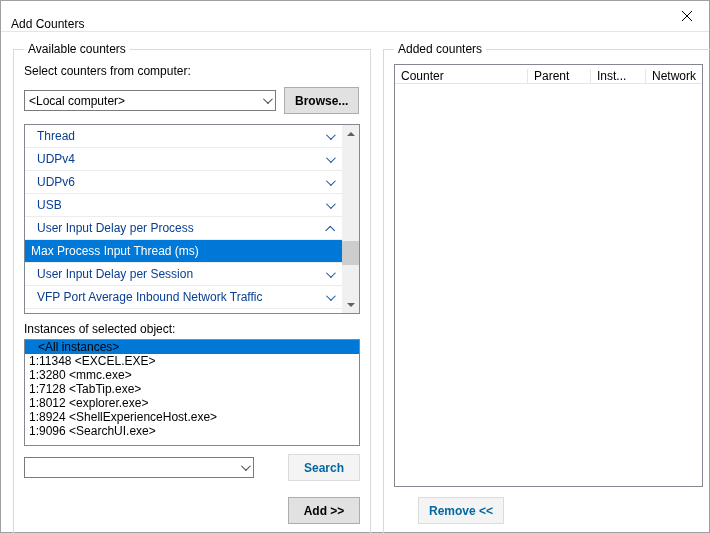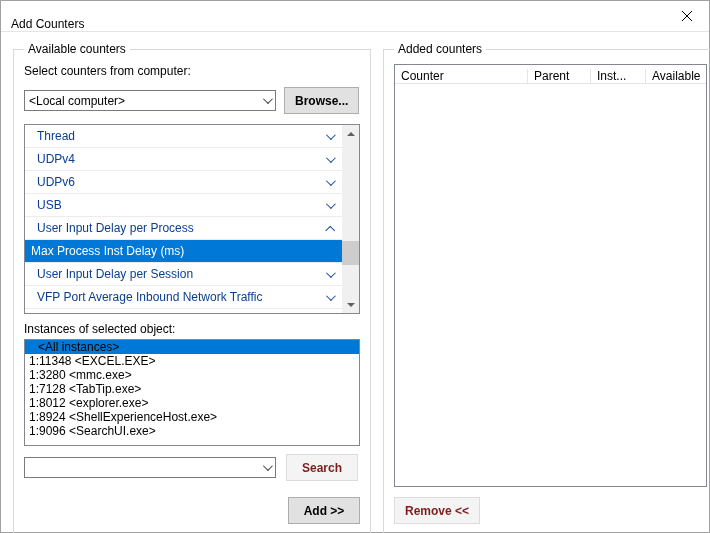--- a/index.html
+++ b/index.html
@@ -118,24 +118,25 @@
     min-width: 72px;
     background: #e1e1e1;
     border: 1px solid #adadad;
     font-family: inherit;
     font-size: 12px;
     padding: 0 10px;
     cursor: pointer;
     font-weight: bold;
   }
   button.win:disabled {
-    color: #7f1d1d;
+    color: #0369a1;
     background: #f4f4f4;
     border-color: #dcdcdc;
     cursor: default;
+    margin-left: 24px;
   }
   button.win.default {
     border-color: #0078d7;
     box-shadow: inset 0 0 0 1px #0078d7;
   }
   .counter-box {
     margin-top: 10px;
     border: 1px solid #828790;
     height: 190px;
     display: flex;
@@ -329,21 +330,21 @@
             </div>
             <div class="counter-item">
               <span class="text">USB</span>
               <span class="chev"></span>
             </div>
             <div class="counter-item">
               <span class="text">User Input Delay per Process</span>
               <span class="chev-up"></span>
             </div>
             <div class="counter-item child selected">
-              <span class="text">Max Process Inst Delay (ms)</span>
+              <span class="text">Max Process Input Thread (ms)</span>
             </div>
             <div class="counter-item">
               <span class="text">User Input Delay per Session</span>
               <span class="chev"></span>
             </div>
             <div class="counter-item">
               <span class="text">VFP Port Average Inbound Network Traffic</span>
               <span class="chev"></span>
             </div>
           </div>
@@ -378,21 +379,21 @@
     </fieldset>
 
     <fieldset class="group right-group">
       <legend>Added counters</legend>
 
       <div class="added-table">
         <div class="added-header">
           <div class="col c1">Counter</div>
           <div class="col c2">Parent</div>
           <div class="col c3">Inst...</div>
-          <div class="col c4">Available</div>
+          <div class="col c4">Network</div>
         </div>
       </div>
 
       <div class="remove-row">
         <button class="win" disabled="">Remove &lt;&lt;</button>
       </div>
     </fieldset>
 
   </div>
 

